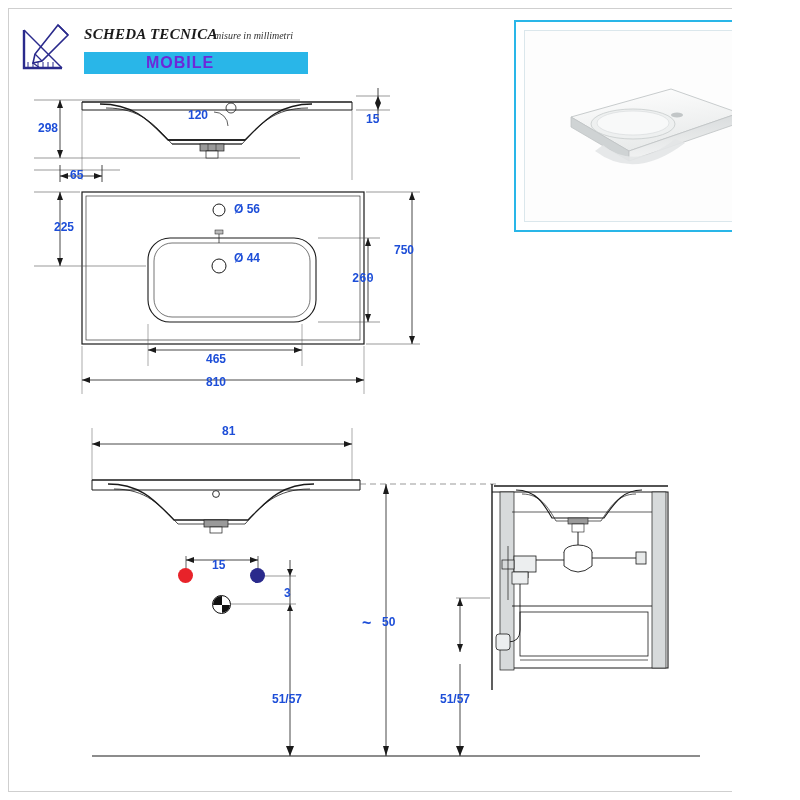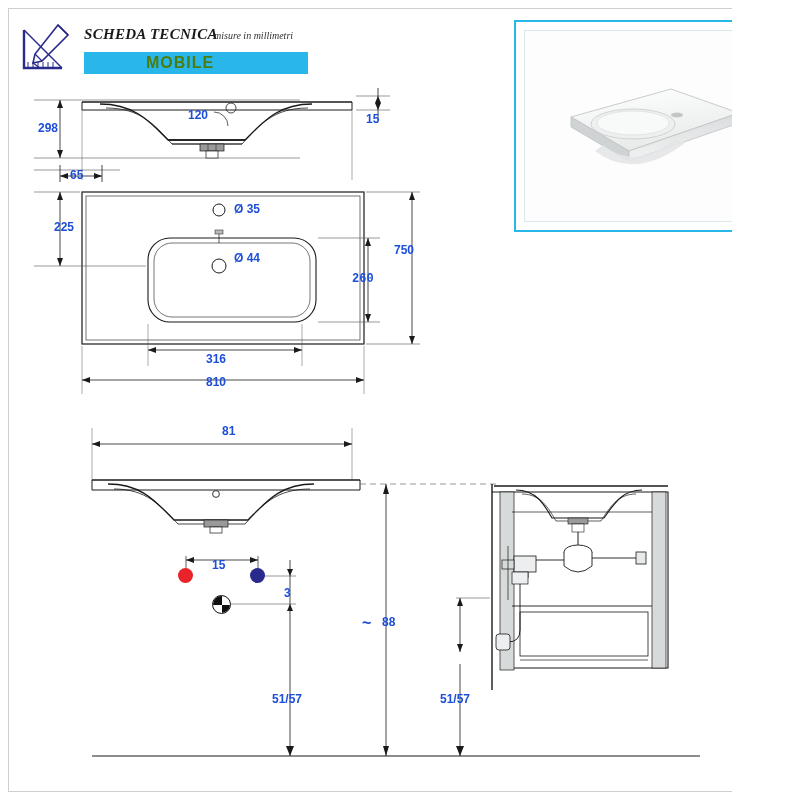--- a/index.html
+++ b/index.html
@@ -62,21 +62,21 @@
     height: 22px;
     background: #29b6e8;
   }
   .hdr-bar-label {
     position: absolute;
     left: 146px;
     top: 54px;
     font-family: "Liberation Sans", sans-serif;
     font-weight: bold;
     font-size: 16px;
-    color: #4d7c0f;
+    color: #6d28d9;
     letter-spacing: 1px;
   }
   
   .photo-box {
     position: absolute;
     left: 514px;
     top: 20px;
     width: 250px;
     height: 212px;
     border: 2px solid #29b6e8;
@@ -356,31 +356,31 @@
       <line x1="460" y1="664" x2="460" y2="756" stroke="#1a1a1a" stroke-width="0.8"></line>
       <polygon points="460,756 456,746 464,746" fill="#1a1a1a" stroke="none"></polygon>
     </g>
   </svg>
 
   <div class="lbl b" style="left:38px; top:121px;">298</div>
   <div class="lbl b" style="left:188px; top:108px;">120</div>
   <div class="lbl b" style="left:366px; top:112px;">15</div>
   <div class="lbl b" style="left:70px; top:168px;">65</div>
   <div class="lbl b" style="left:40px; top:220px;margin-left:14px;">225</div>
-  <div class="lbl b" style="left:234px; top:202px;">Ø 35</div>
+  <div class="lbl b" style="left:234px; top:202px;">Ø 56</div>
   <div class="lbl b" style="left:234px; top:251px;text-align:center;">Ø 44</div>
   <div class="lbl b" style="left:394px; top:243px;">750</div>
   <div class="lbl b" style="left:352px; top:272px;font-family:Liberation Mono, monospace;">260</div>
-  <div class="lbl b" style="left:206px; top:352px;">316</div>
+  <div class="lbl b" style="left:206px; top:352px;">465</div>
   <div class="lbl b" style="left:206px; top:375px;">810</div>
   <div class="lbl b" style="left:212px; top:424px;margin-left:10px;">81</div>
   <div class="lbl b" style="left:212px; top:558px;">15</div>
   <div class="lbl b" style="left:284px; top:586px;">3</div>
   <div class="lbl b" style="left:362px; top:614px; font-size:16px;">~</div>
-  <div class="lbl b" style="left:382px; top:615px;">88</div>
+  <div class="lbl b" style="left:382px; top:615px;">50</div>
   <div class="lbl b" style="left:272px; top:692px;">51/57</div>
   <div class="lbl b" style="left:440px; top:692px;">51/57</div>
 
   <div class="dot-red" style="left:178px; top:568px;"></div>
   <div class="dot-blue" style="left:250px; top:568px;"></div>
   <div class="dot-pie" style="left:212px; top:595px;">
     <div class="q1"></div>
     <div class="q2"></div>
   </div>
 

